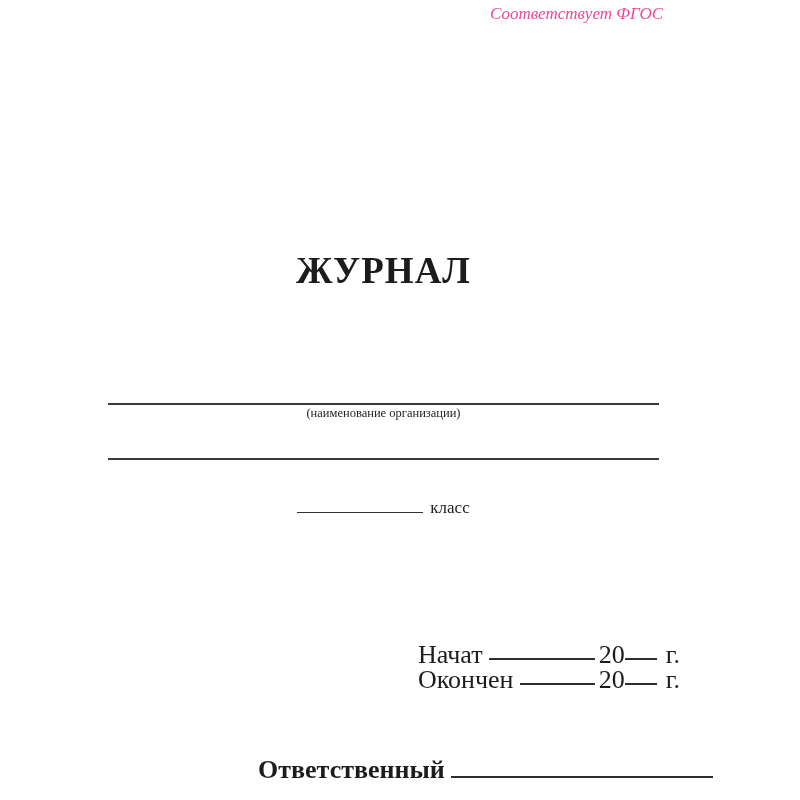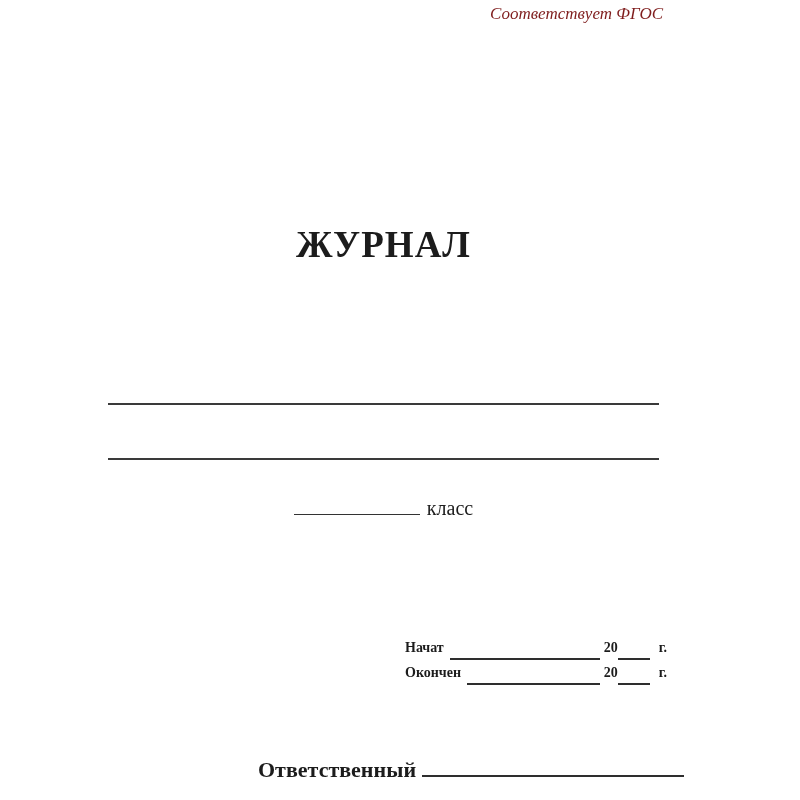--- a/index.html
+++ b/index.html
@@ -17,28 +17,28 @@
     overflow: hidden;
   }
 
   
   .fgos-note {
     position: absolute;
     top: 4px;
     right: 137px;
     font-size: 17px;
     font-style: italic;
-    color: #7f1d1d;
+    color: #ec4899;
     white-space: nowrap;
   }
 
   
   .title {
     position: absolute;
-    top: 226px;
+    top: 252px;
     left: 108px;
     width: 551px;
     margin: 0;
     text-align: center;
     font-size: 37px;
     line-height: 1;
     font-weight: bold;
     letter-spacing: 1px;
   }
   .subtitle {
@@ -74,38 +74,38 @@
   .caption-1 { top: 405px; }
   .caption-2 { top: 460px; }
 
   
   .class-row {
     position: absolute;
     top: 496px;
     left: 108px;
     width: 551px;
     text-align: center;
-    font-size: 20px;
+    font-size: 17px;
     line-height: 24px;
   }
   .class-blank {
     display: inline-block;
     width: 126px;
     border-bottom: 1.5px solid #333333;
   }
   .class-label { margin-left: 7px; }
 
   
   .dates {
     position: absolute;
     top: 640px;
-    left: 405px;
+    left: 418px;
     width: 262px;
-    font-size: 14px;
-    font-weight: bold;
+    font-size: 26px;
+    font-weight: normal;
   }
   .date-row {
     display: flex;
     align-items: baseline;
     height: 25px;
   }
   .date-blank {
     flex: 1 1 auto;
     align-self: flex-end;
     height: 0;
@@ -119,21 +119,21 @@
     margin: 0 0 5px 0;
     border-bottom: 2px solid #2e2e2e;
   }
   .year-suffix { margin-left: 9px; }
 
   
   .responsible-row {
     position: absolute;
     top: 756px;
     left: 258px;
-    font-size: 22px;
+    font-size: 26px;
     line-height: 28px;
     font-weight: bold;
     white-space: nowrap;
   }
   .responsible-blank {
     display: inline-block;
     width: 262px;
     margin-left: 6px;
     border-bottom: 2px solid #2e2e2e;
   }
@@ -142,20 +142,21 @@
 <body>
 
 <div class="page">
 
   <div class="fgos-note">Соответствует ФГОС</div>
 
   <h1 class="title">ЖУРНАЛ</h1>
 
 
   <div class="rule rule-1"></div>
+  <div class="rule-caption caption-1">(наименование организации)</div>
 
   <div class="rule rule-2"></div>
 
   <div class="class-row">
     <span class="class-blank"></span><span class="class-label">класс</span>
   </div>
 
   <div class="dates">
     <div class="date-row">
       <span>Начат</span>

